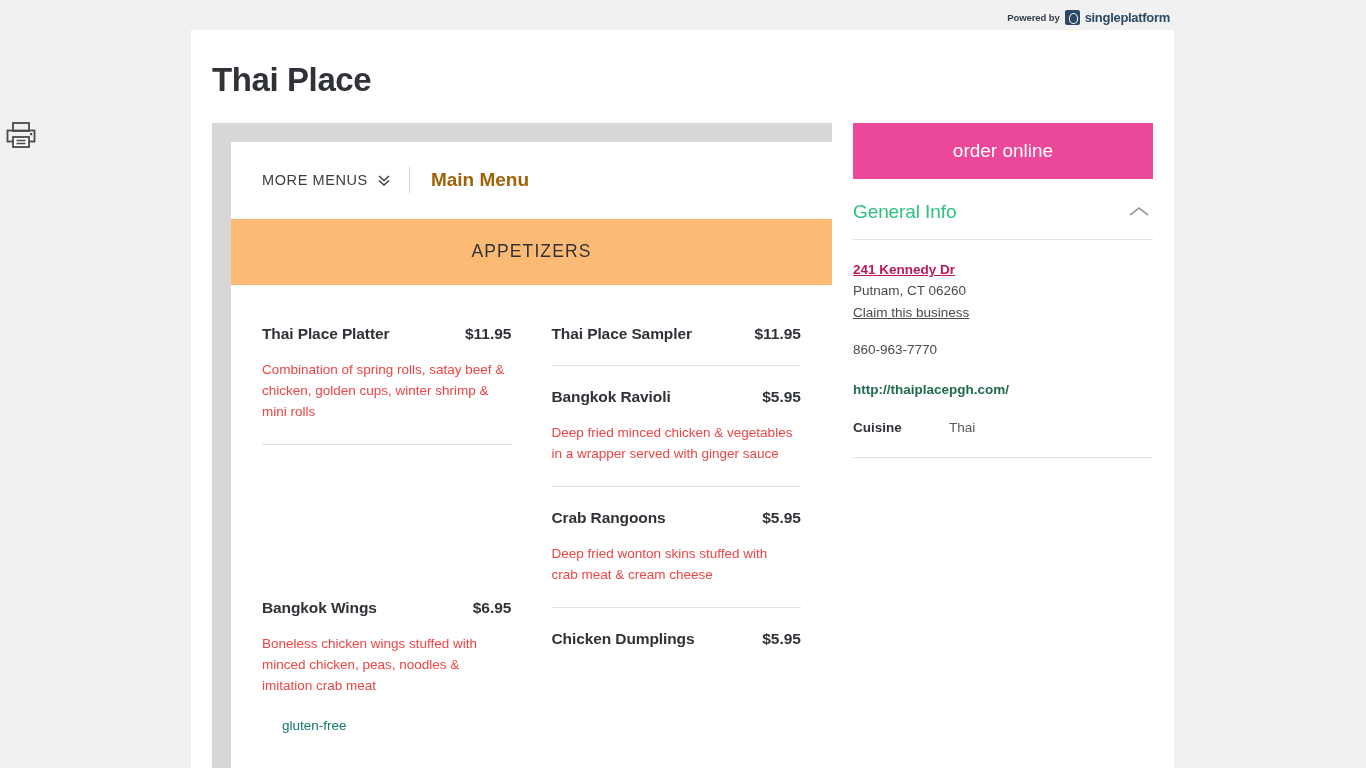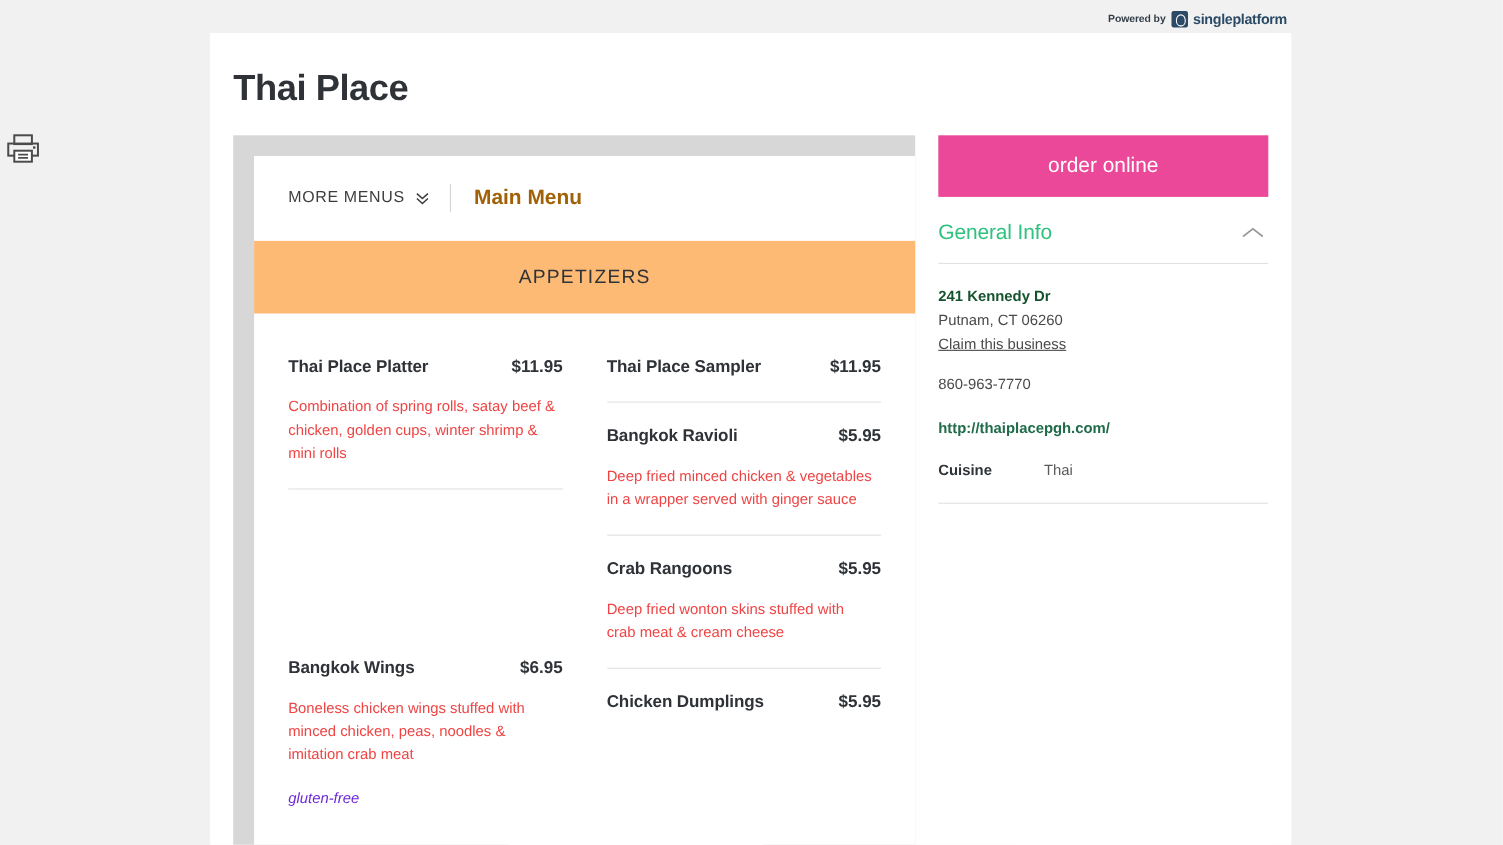--- a/index.html
+++ b/index.html
@@ -180,23 +180,23 @@
   }
   .item-desc {
     font-size: 13.5px;
     color: #ef4444;
     line-height: 21px;
     margin-top: 16px;
     max-width: 245px;
   }
   .item-note {
     font-size: 13.5px;
-    font-style: italic;
-    color: #6d28d9;
+    color: #0f766e;
     margin-top: 22px;
+    margin-left: 20px;
   }
   .item-rule {
     border-top: 1px solid #e2e2e2;
     margin-top: 22px;
   }
 
   
   .sidebar { width: 303px; padding-top: 0; }
 
   .order-btn {
@@ -229,22 +229,23 @@
   .chev-up { display: block; }
 
   .info-divider {
     border-top: 1px solid #e2e2e2;
   }
 
   .info-body { padding-top: 19px; }
   .addr-line1 {
     font-size: 13.5px;
     font-weight: bold;
-    color: #14532d;
+    color: #be185d;
     line-height: 21px;
+    text-decoration: underline;
   }
   .addr-line2 {
     font-size: 13.5px;
     color: #4a4a4a;
     line-height: 21px;
   }
   .claim-link {
     display: inline-block;
     font-size: 13.5px;
     color: #4a4a4a;

